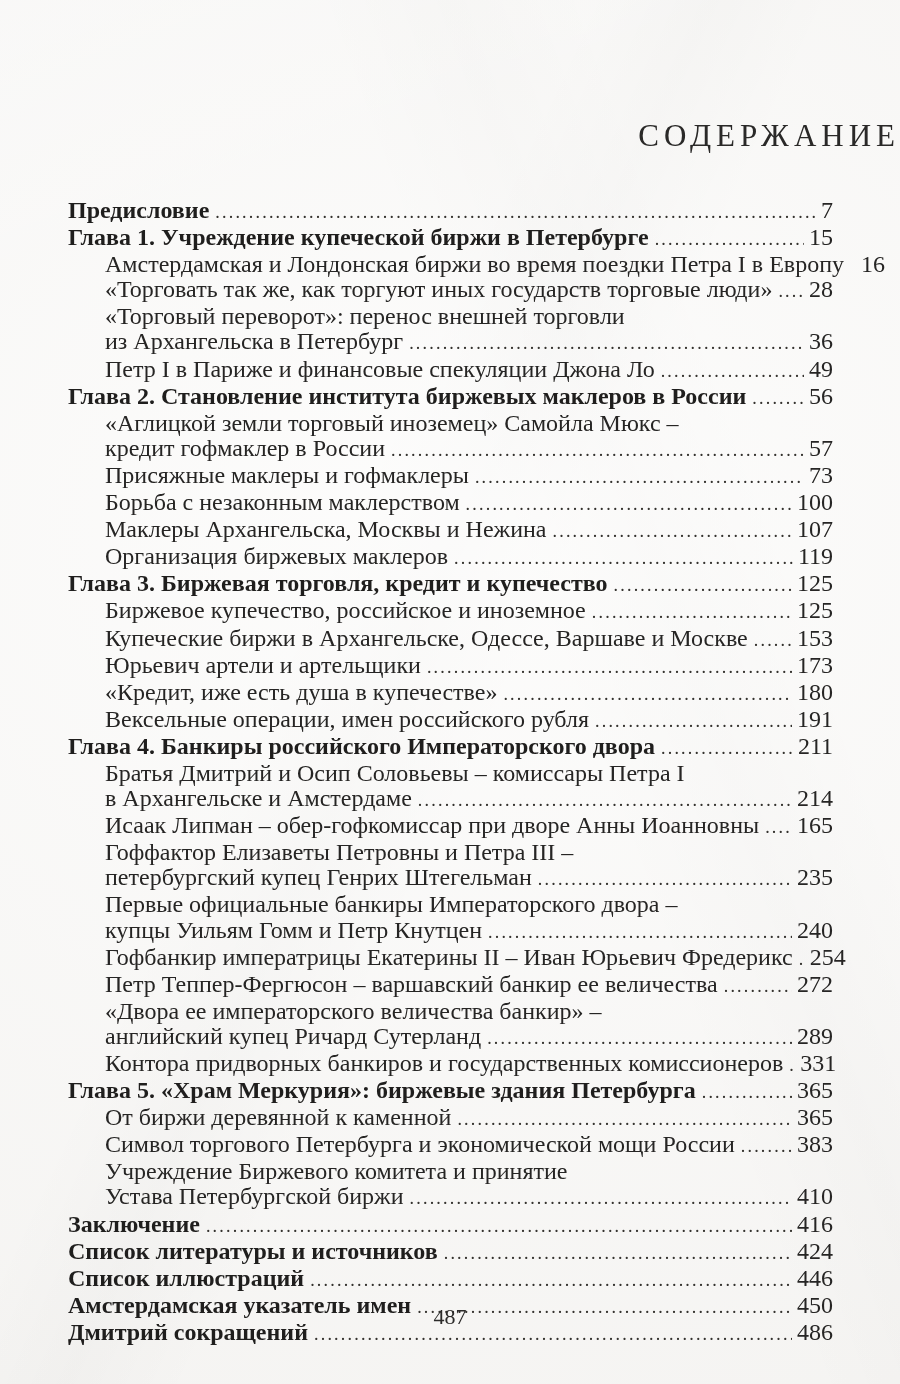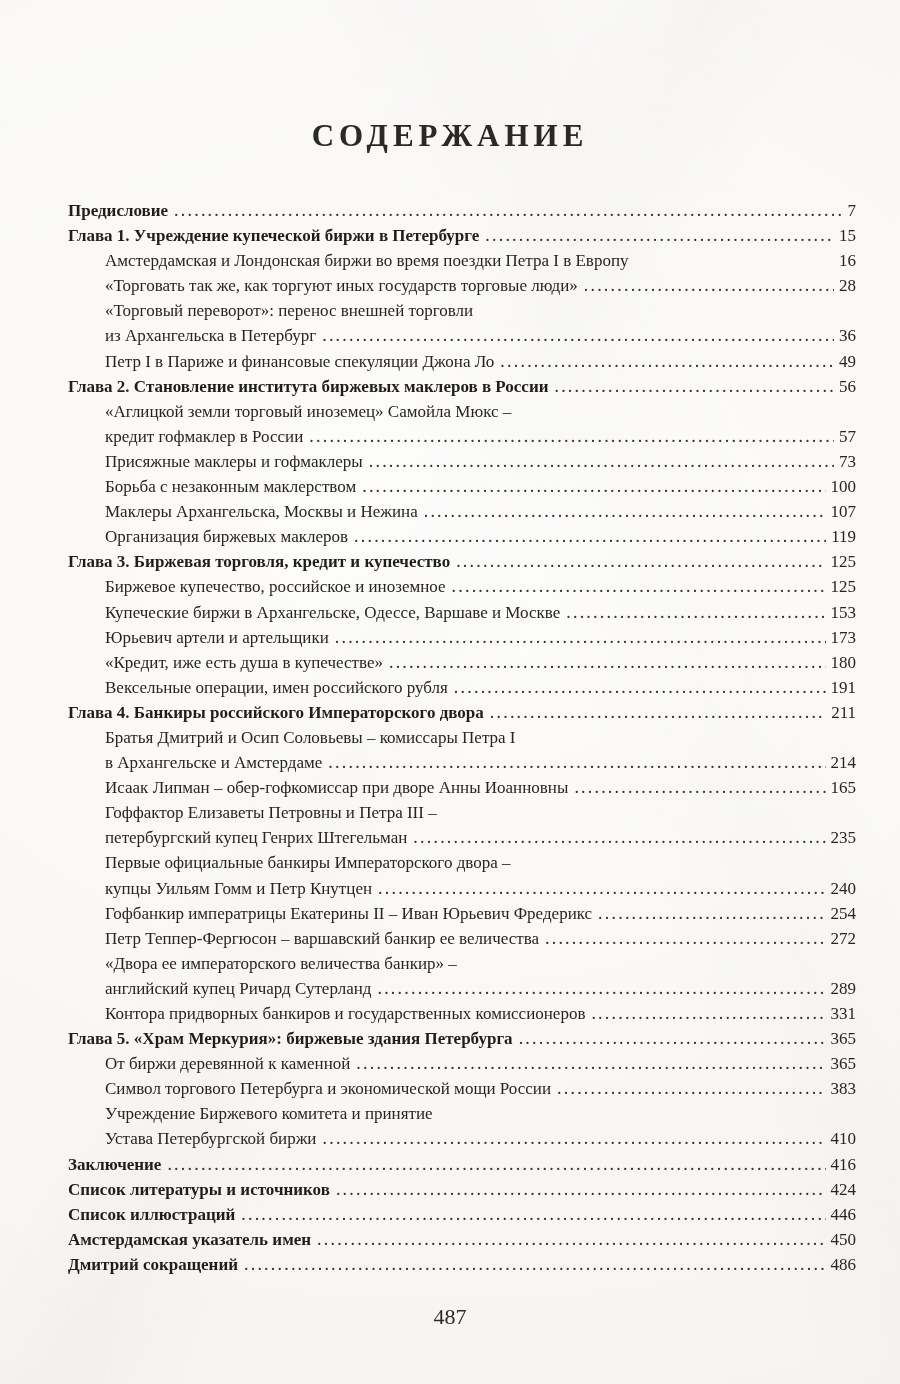--- a/index.html
+++ b/index.html
@@ -16,38 +16,38 @@
     background-image:
       radial-gradient(1300px 1000px at 50% 38%, rgba(255,255,255,0.65), rgba(0,0,0,0.018)),
       linear-gradient(115deg, transparent 38%, rgba(0,0,0,0.020) 46%, transparent 54%),
       linear-gradient(70deg, transparent 58%, rgba(0,0,0,0.014) 68%, transparent 78%),
       linear-gradient(160deg, rgba(255,255,255,0.35) 0%, transparent 18%);
     overflow: hidden;
   }
   .title {
     margin: 0;
     padding-top: 118px;
-    text-align: center;
+    text-align: right;
     font-size: 31px;
-    font-weight: bold;
+    font-weight: normal;
     letter-spacing: 5px;
     color: #2a2928;
   }
   .toc {
-    margin: 44px 44px 0 68px; 
-    font-size: 17px;
+    margin: 44px 67px 0 68px; 
+    font-size: 24px;
     line-height: 25.1px;
   }
   .toc-line {
     display: flex;
     align-items: baseline;
     white-space: nowrap;
   }
   .toc-line.bold .toc-text { font-weight: bold; color: #1f1e1d; }
-  .toc-line.indent { padding-left: 37px; align-items: flex-end; }
+  .toc-line.indent { padding-left: 37px; }
   .toc-text { white-space: nowrap; }
   .leader {
     flex: 1 1 auto;
     overflow: hidden;
     white-space: nowrap;
     min-width: 6px;
     margin: 0 5px 0 6px;
     color: #35332f;
   }
   .leader::after {

